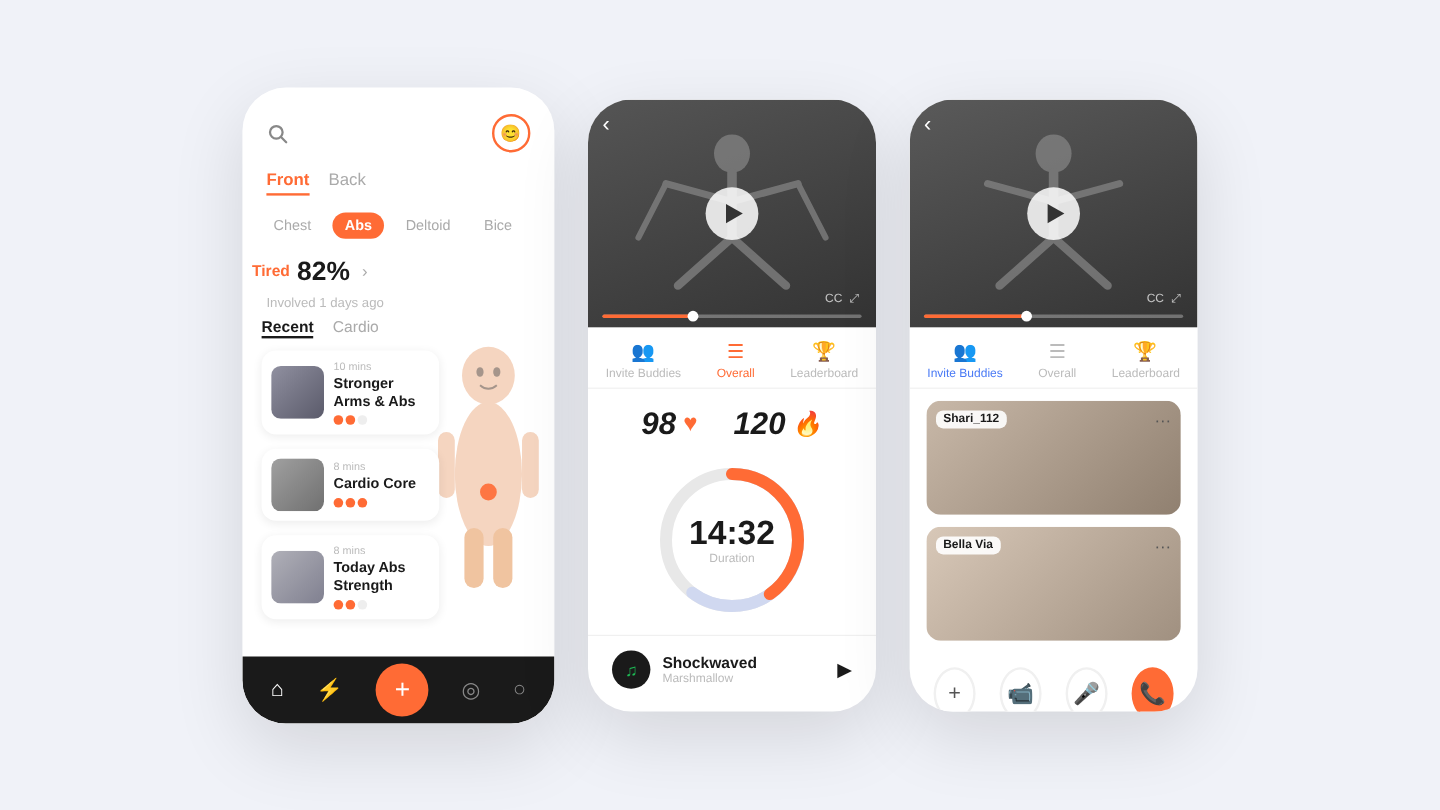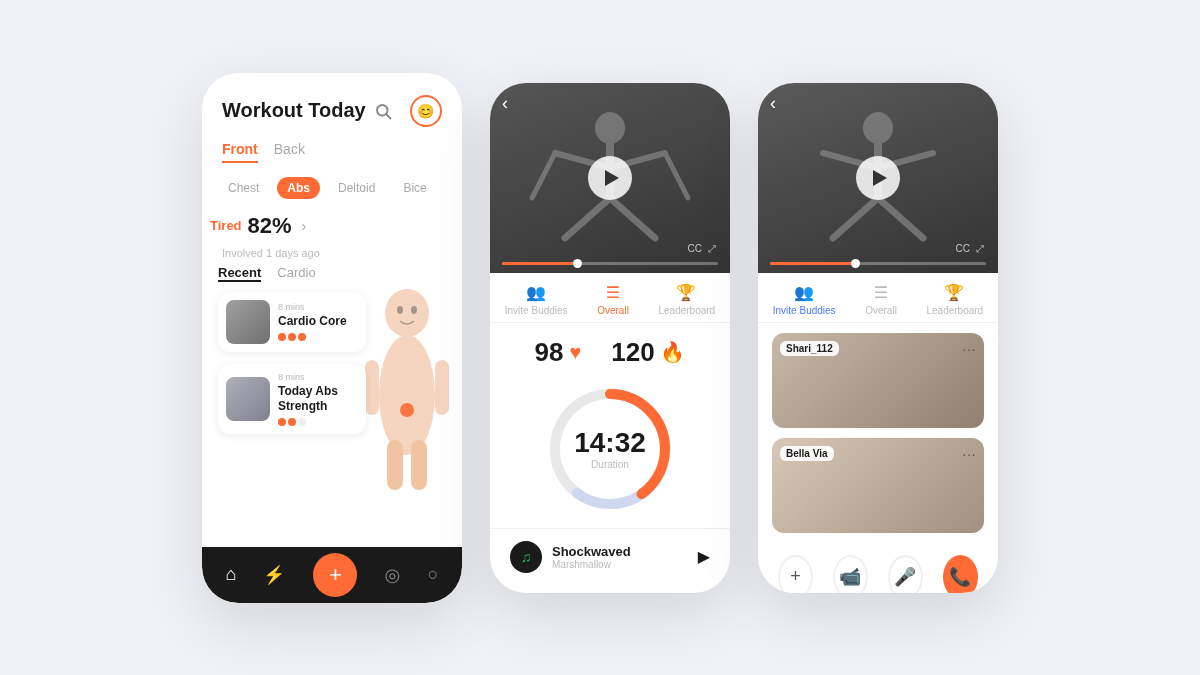--- a/index.html
+++ b/index.html
@@ -260,20 +260,21 @@
     .p2-stats-row {
       display: flex;
       justify-content: center;
       gap: 30px;
       padding: 14px 20px 6px;
     }
     .stat-box {
       display: flex;
       align-items: center;
       gap: 6px;
+      font-style: italic;
     }
     .stat-num { font-size: 26px; font-weight: 700; color: #1a1a1a; }
     .stat-heart { color: #ff6b35; font-size: 20px; }
     .stat-fire { color: #ff6b35; font-size: 20px; }
 
     .timer-ring {
       display: flex;
       justify-content: center;
       align-items: center;
       padding: 10px 0;
@@ -385,21 +386,20 @@
   </style>
 </head>
 <body>
 
 <div class="scene">
 
   <div class="phone phone-1">
 
     <div class="p1-header">
       <div class="p1-title">
-        <span>Workout Today</span>
         <svg class="search-icon-svg" viewBox="0 0 24 24" fill="none" stroke="#888" stroke-width="2.5" stroke-linecap="round">
           <circle cx="11" cy="11" r="7"></circle>
             <line x1="16.5" y1="16.5" x2="22" y2="22"></line>
         </svg>
       </div>
       <div class="avatar-icon">
         <span>😊</span>
       </div>
     </div>
 
@@ -439,20 +439,36 @@
 
         <div class="p1-section-tabs">
           <div class="sec-tab active">
             <span>Recent</span>
           </div>
           <div class="sec-tab">
             <span>Cardio</span>
           </div>
         </div>
 
+        <div class="workout-card">
+          <div class="workout-thumb">
+            <div class="workout-thumb-img" style="background:linear-gradient(135deg,#9090a0,#5a5a6a);"></div>
+          </div>
+          <div class="workout-info">
+            <div class="workout-meta">
+              <span>10 mins</span>
+            </div>
+            <div class="workout-name">Stronger Arms &amp; Abs</div>
+            <div class="workout-stars">
+              <div class="star filled"></div>
+              <div class="star filled"></div>
+              <div class="star empty"></div>
+            </div>
+          </div>
+        </div>
 
         <div class="workout-card">
           <div class="workout-thumb">
             <div class="workout-thumb-img" style="background:linear-gradient(135deg,#a0a0a0,#707070);"></div>
           </div>
           <div class="workout-info">
             <div class="workout-meta">
               <span>8 mins</span>
             </div>
             <div class="workout-name">Cardio Core</div>

